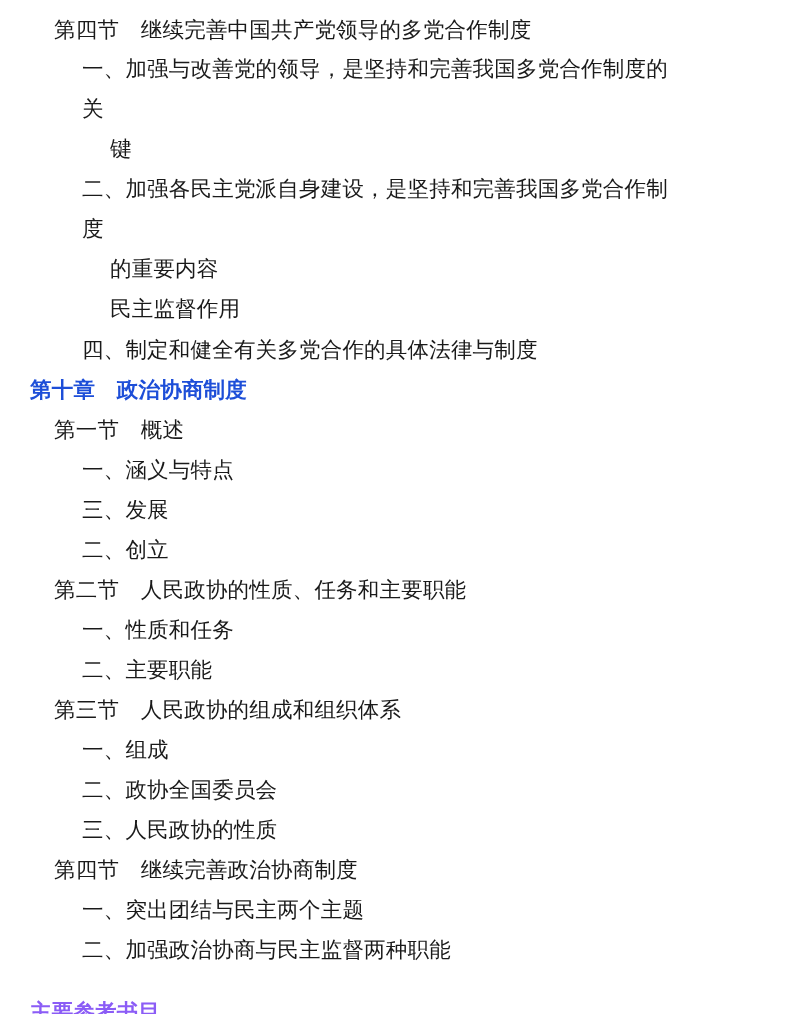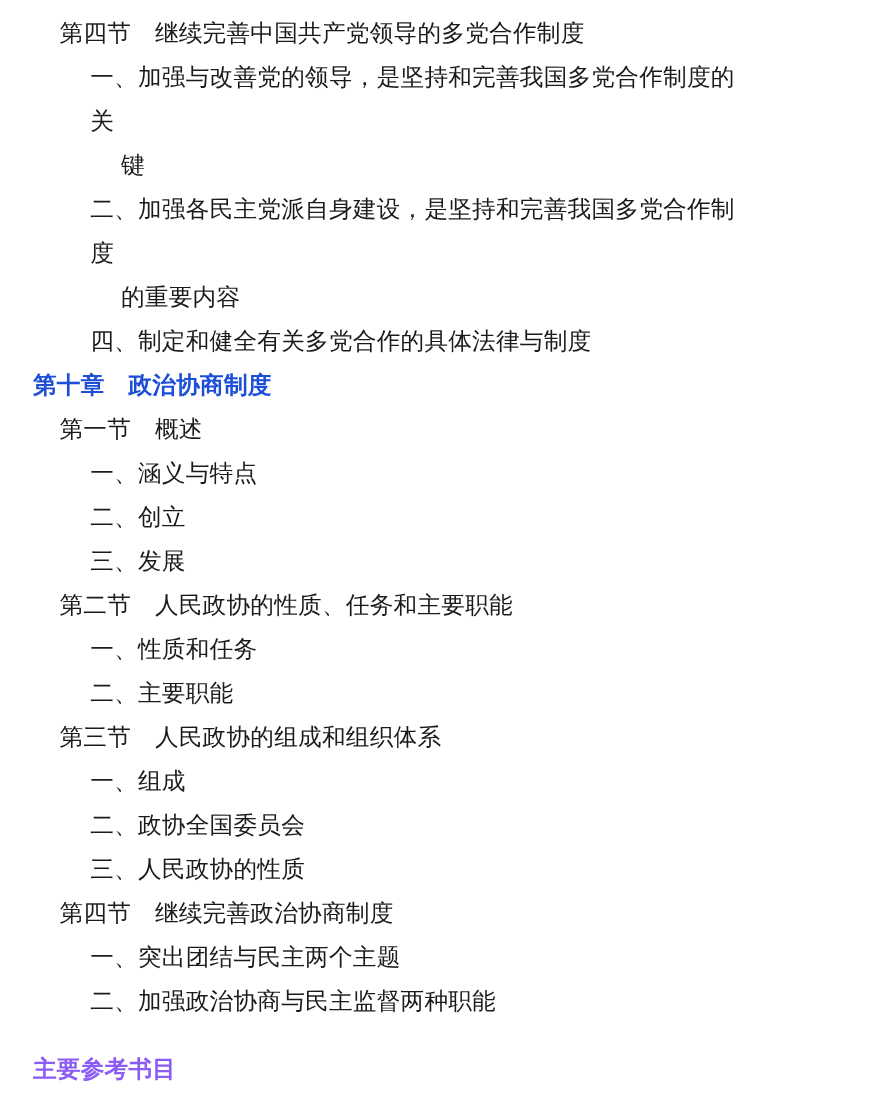--- a/index.html
+++ b/index.html
@@ -35,20 +35,21 @@
   }
   .lvl-section {
     padding-left: 30px;
   }
   .lvl-item {
     padding-left: 58px;
     text-indent: 0;
   }
   .lvl-item.wrap {
     padding-left: 58px;
+    font-family: Liberation Mono, monospace;
   }
   .lvl-item.wrap .cont {
     display: block;
     padding-left: 28px;
   }
   .lvl-ref {
     padding-left: 6px;
     color: #8b5cf6;
     font-weight: bold;
     margin-top: 22px;
@@ -67,44 +68,45 @@
     <span>一、加强与改善党的领导，是坚持和完善我国多党合作制度的关</span>
     <span class="cont">键</span>
   </div>
 
   <div class="toc-line lvl-item wrap">
     <span>二、加强各民主党派自身建设，是坚持和完善我国多党合作制度</span>
     <span class="cont">的重要内容</span>
   </div>
 
   <div class="toc-line lvl-item wrap">
+    <span class="cont">民主监督作用</span>
   </div>
 
   <div class="toc-line lvl-item">
     <span>四、制定和健全有关多党合作的具体法律与制度</span>
   </div>
 
   <div class="toc-line lvl-chapter">
     <span>第十章　政治协商制度</span>
   </div>
 
   <div class="toc-line lvl-section">
     <span>第一节　概述</span>
   </div>
 
   <div class="toc-line lvl-item">
     <span>一、涵义与特点</span>
   </div>
 
   <div class="toc-line lvl-item">
-    <span>二、创立</span>
+    <span>三、发展</span>
   </div>
 
   <div class="toc-line lvl-item">
-    <span>三、发展</span>
+    <span>二、创立</span>
   </div>
 
   <div class="toc-line lvl-section">
     <span>第二节　人民政协的性质、任务和主要职能</span>
   </div>
 
   <div class="toc-line lvl-item">
     <span>一、性质和任务</span>
   </div>
 

